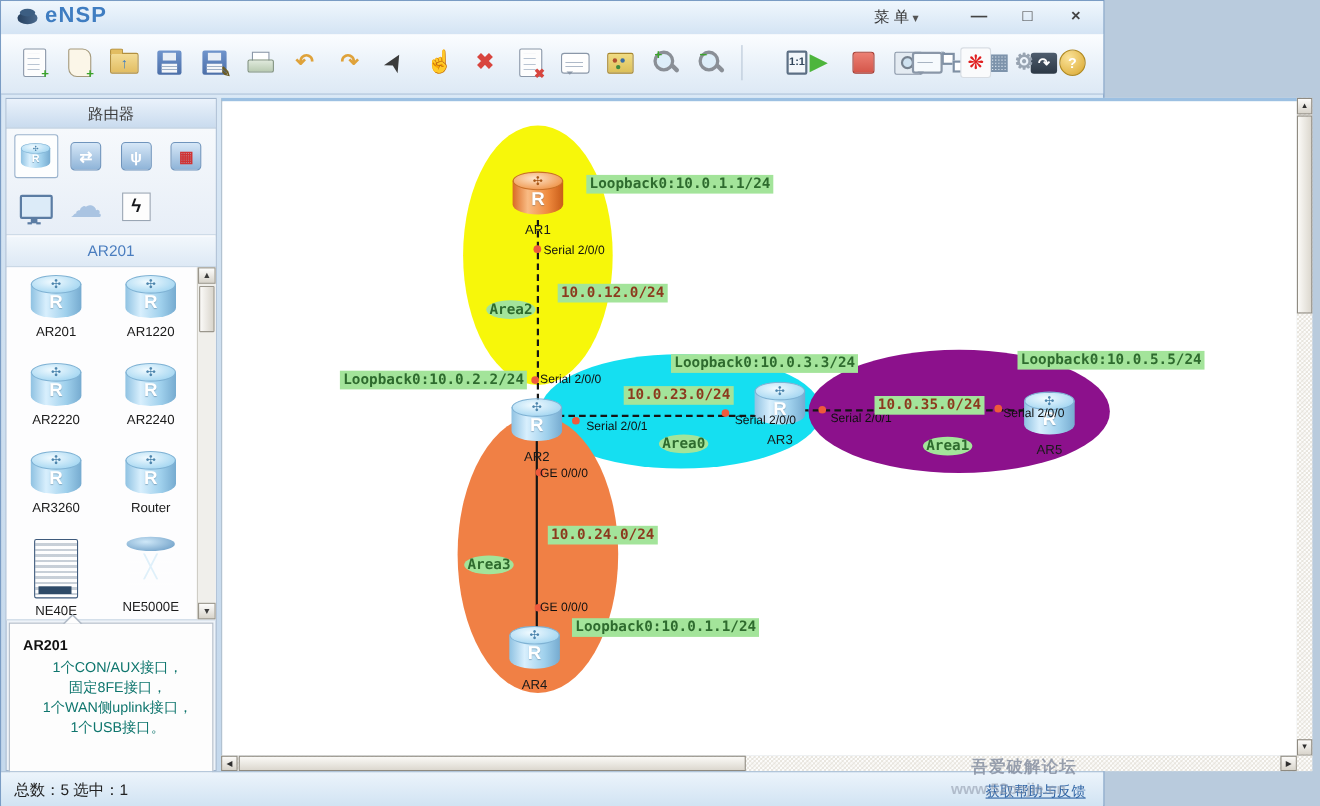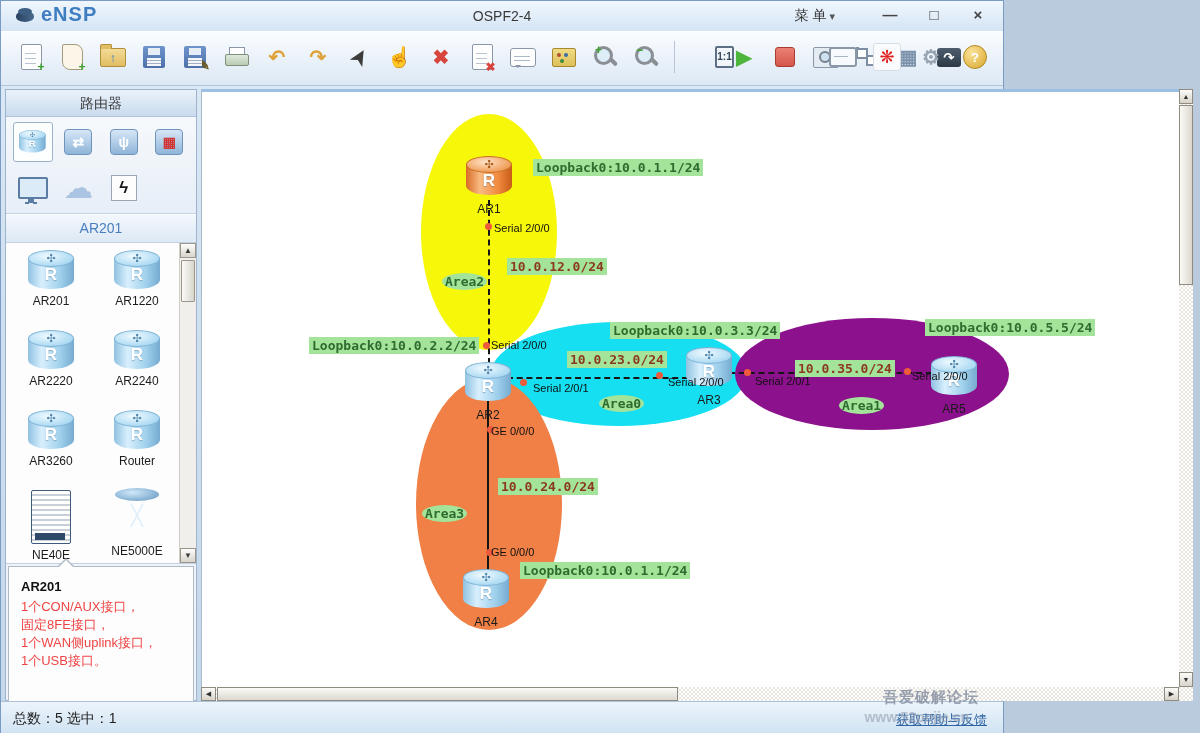--- a/index.html
+++ b/index.html
@@ -168,21 +168,21 @@
   .lthumb{position:absolute;left:1px;top:17px;width:14px;height:42px;background:linear-gradient(90deg,#fbfaf8,#d9d5cc);
        border:1px solid #9a968c;box-sizing:border-box;border-radius:1px;}
 
   
   .desc{position:relative;height:138px;background:#fdfdfd;margin:2px 2px 0 2px;border:1px solid #b0bac6;}
   .desc::before{content:"";position:absolute;left:48px;top:-9px;border:9px solid transparent;
        border-bottom-color:#b0bac6;border-top:none;}
   .desc::after{content:"";position:absolute;left:50px;top:-7px;border:7px solid transparent;
        border-bottom-color:#fdfdfd;border-top:none;}
   .desc-title{font-size:13px;font-weight:bold;color:#111;padding:12px 0 4px 12px;}
-  .desc-line{font-size:13px;color:#ef4444;padding:1px 0 1px 12px;line-height:16px;}
+  .desc-line{font-size:13px;color:#0f766e;padding:1px 0 1px 12px;line-height:16px;text-align:center;}
 
   
   .canvas{position:absolute;left:200px;top:88px;width:978px;height:598px;background:#fff;
        border-top:3px solid #9cc0e2;border-left:1px solid #aabccc;box-sizing:border-box;overflow:hidden;}
   .area{position:absolute;border-radius:50%;}
   .linkline{position:absolute;}
   .dot{position:absolute;width:7px;height:7px;border-radius:50%;background:#ee5a3c;z-index:6;}
   .rname{position:absolute;width:70px;text-align:center;font-size:12px;color:#1a1a1a;z-index:9;}
   .glabel{position:absolute;font-family:"DejaVu Sans Mono","Liberation Mono",monospace;
        font-size:13px;font-weight:bold;background:#a3e49a;padding:0 3px;line-height:17px;
@@ -222,21 +222,20 @@
 </head>
 <body>
 
 <div class="win">
 
   <div class="titlebar">
     <div class="logo">
       <span class="logo-mark"></span>
       <span class="logo-text">eNSP</span>
     </div>
-    <div class="wtitle">OSPF2-4</div>
     <div class="menu-btn">
       <span>菜 单</span><span class="caret">▾</span>
     </div>
     <div class="winbtns">
       <span class="wbtn">—</span>
       <span class="wbtn">□</span>
       <span class="wbtn">×</span>
     </div>
   </div>
 

